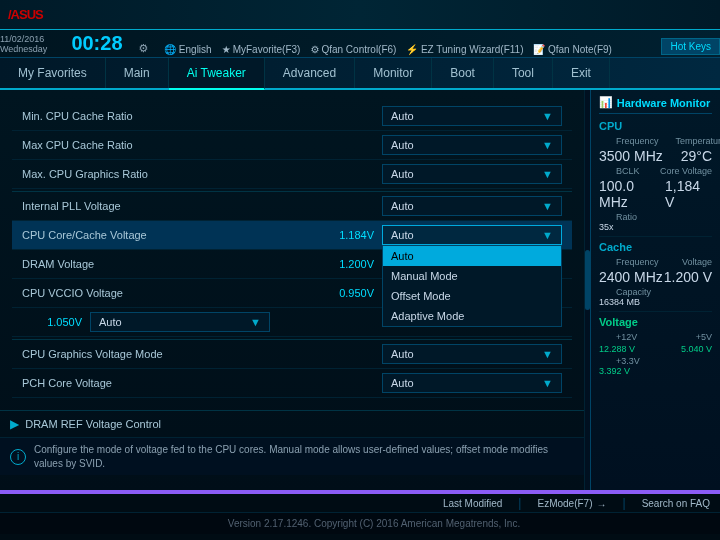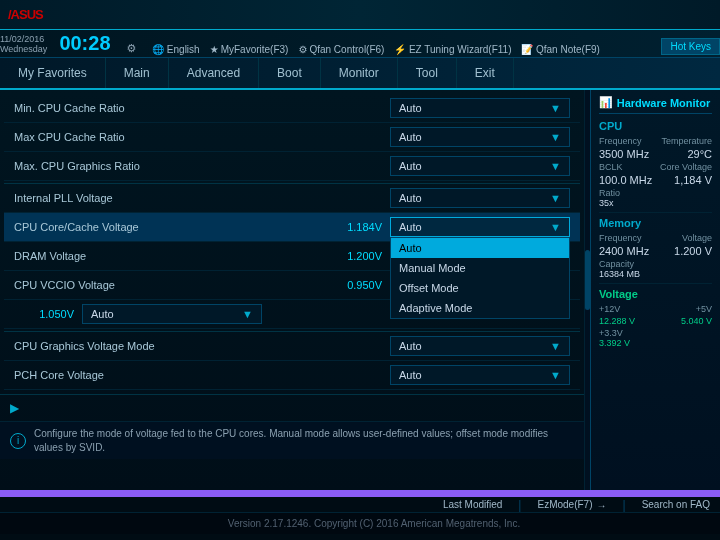--- a/index.html
+++ b/index.html
@@ -42,20 +42,21 @@
       align-items: flex-end;
       padding: 2px 0;
       height: 28px;
       gap: 12px;
     }
     .time-clock {
       font-size: 20px;
       font-weight: bold;
       color: #00ccff;
       margin-right: 4px;
+      margin-left: 12px;
     }
     .gear-icon {
       color: #8aa0b0;
       font-size: 11px;
     }
     .time-bar-links {
       display: flex;
       gap: 10px;
       margin-left: 4px;
     }
@@ -107,21 +108,21 @@
     }
 
     
     .content-area {
       flex: 1;
       overflow: hidden;
       background: linear-gradient(180deg, #001520 0%, #000e18 100%);
     }
 
     .settings-list {
-      padding: 4px;
+      padding: 12px;
     }
     .setting-row {
       display: flex;
       align-items: center;
       border-bottom: 1px solid #002233;
       min-height: 28px;
       padding: 4px 10px;
     }
     .setting-row.highlighted {
       background: #003355;
@@ -206,21 +207,21 @@
     }
     .info-text {
       color: #8aa0b0;
       font-size: 10px;
       line-height: 1.4;
     }
 
     
     .bottom-bar {
       background: #000c14;
-      border-top: 7px solid #8b5cf6;
+      border-top: 4px solid #8b5cf6;
       display: flex;
       align-items: center;
       justify-content: flex-end;
       padding: 4px 10px;
       height: 22px;
       gap: 16px;
     }
     .bottom-link {
       color: #a0b8c8;
       font-size: 10px;
@@ -272,24 +273,25 @@
       margin-top: 4px;
     }
     .hw-row {
       display: flex;
       justify-content: space-between;
       margin-bottom: 2px;
     }
     .hw-label {
       color: #7090a0;
       font-size: 9px;
+      margin-left: 17px;
     }
     .hw-value {
       color: #c8d8e8;
-      font-size: 11px;
+      font-size: 14px;
     }
     .hw-single {
       color: #c8d8e8;
       font-size: 9px;
       margin-bottom: 2px;
     }
     .hw-divider {
       border: none;
       border-top: 1px solid #002233;
       margin: 4px 0;
@@ -371,28 +373,31 @@
   <div class="hot-keys">Hot Keys</div>
 </div>
 
 <div class="nav-bar">
   <div class="nav-tab">
     <span>My Favorites</span>
   </div>
   <div class="nav-tab">
     <span>Main</span>
   </div>
+  <div class="nav-tab active">
+    <span>Ai Tweaker</span>
+  </div>
   <div class="nav-tab">
     <span>Advanced</span>
   </div>
   <div class="nav-tab">
+    <span>Monitor</span>
+  </div>
+  <div class="nav-tab">
     <span>Boot</span>
-  </div>
-  <div class="nav-tab">
-    <span>Monitor</span>
   </div>
   <div class="nav-tab">
     <span>Tool</span>
   </div>
   <div class="nav-tab">
     <span>Exit</span>
   </div>
 </div>
 
 <div class="main-layout">
@@ -505,20 +510,21 @@
           <div class="dropdown-btn">
             <span>Auto</span>
             <span class="arrow">▼</span>
           </div>
         </div>
       </div>
     </div>
 
     <div class="dram-ref">
       <span class="dram-ref-arrow">▶</span>
+      <span class="dram-ref-label">DRAM REF Voltage Control</span>
     </div>
 
     <div class="info-bar">
       <div class="info-icon">i</div>
       <span class="info-text">Configure the mode of voltage fed to the CPU cores. Manual mode allows user-defined values; offset mode modifies values by SVID.</span>
     </div>
   </div>
 
   <div class="scroll-indicator">
     <div class="scroll-thumb"></div>
@@ -545,21 +551,21 @@
     </div>
     <div class="hw-row">
       <span class="hw-value">100.0 MHz</span>
       <span class="hw-value">1,184 V</span>
     </div>
     <div class="hw-label">Ratio</div>
     <div class="hw-single">35x</div>
 
     <hr class="hw-divider">
 
-    <div class="hw-section-title">Memory</div>
+    <div class="hw-section-title">Cache</div>
     <div class="hw-row">
       <span class="hw-label">Frequency</span>
       <span class="hw-label">Voltage</span>
     </div>
     <div class="hw-row">
       <span class="hw-value">2400 MHz</span>
       <span class="hw-value">1.200 V</span>
     </div>
     <div class="hw-label">Capacity</div>
     <div class="hw-single">16384 MB</div>

